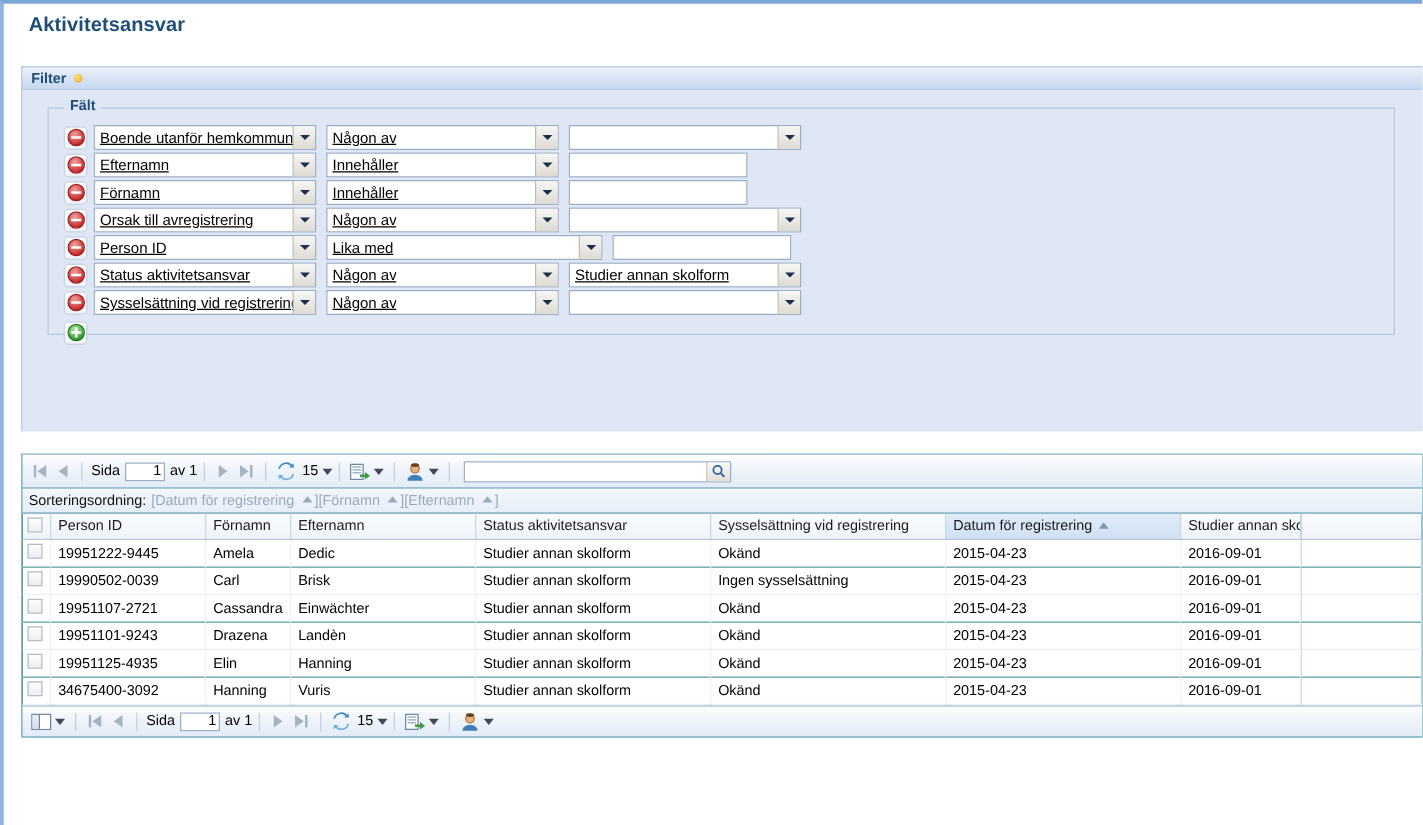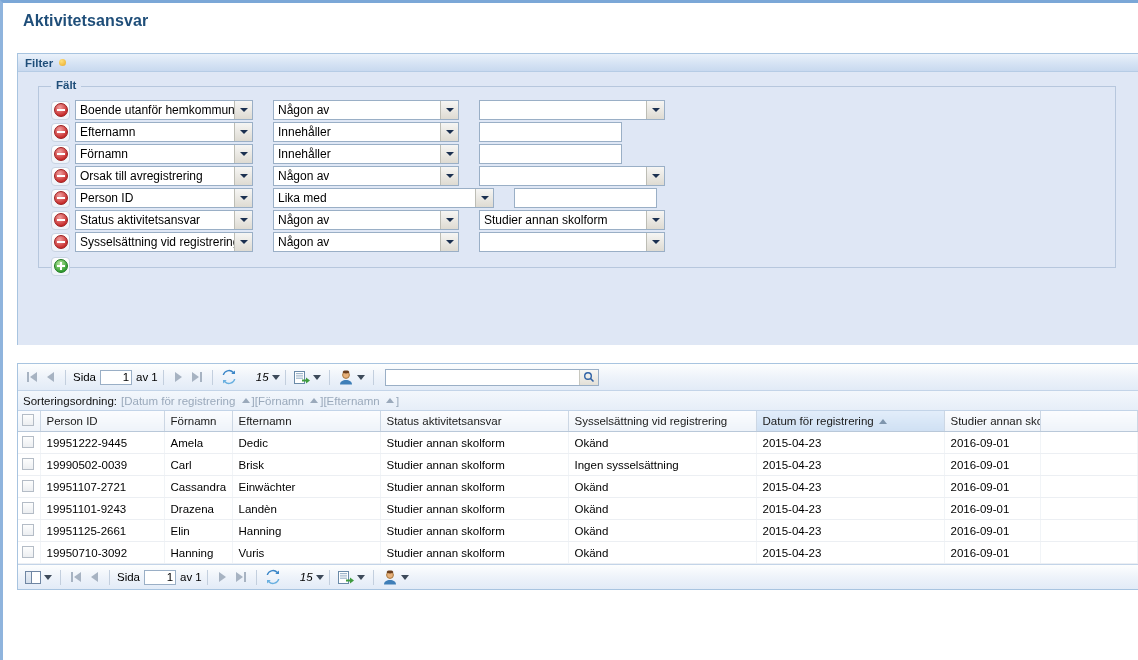--- a/index.html
+++ b/index.html
@@ -123,21 +123,22 @@
 
   .fld {
     position: relative;
     height: 20px;
     box-sizing: border-box;
     border: 1px solid #9aafc6;
     background: #fff;
     display: flex;
     align-items: flex-start;
     font-size: 12px;
-    margin-right: 20px;
+    margin-right: 8px;
+    text-decoration: underline;
   }
   .fld .txt {
     padding-left: 4px;
     white-space: nowrap;
     overflow: hidden;
     line-height: 18px;
   }
   .fld.sel .arrow {
     position: absolute;
     right: 0; top: 0;
@@ -202,21 +203,21 @@
   .ico-refresh {
     width: 16px; height: 16px; position: relative; margin: 0 3px;
   }
   .ico-refresh svg { display:block; }
   .dd-caret {
     width:0;height:0;
     border-left:4px solid transparent;border-right:4px solid transparent;
     border-top:5px solid #3d4a5a;
     margin-left: 3px;
   }
-  .tb-num { font-size: 11.5px; margin-left: 16px; font-style: italic; }
+  .tb-num { font-size: 11.5px; margin-left: 2px; }
   .tb-item { display:flex; align-items:center; margin: 0 3px; }
 
   .search-wrap {
     display: flex; align-items: center;
     height: 17px;
     border: 1px solid #9aafc6;
     background: #fff;
     width: 214px;
     margin-left: 6px;
     box-sizing: border-box;
@@ -634,32 +635,32 @@
             <td>Drazena</td>
             <td>Landèn</td>
             <td>Studier annan skolform</td>
             <td>Okänd</td>
             <td>2015-04-23</td>
             <td>2016-09-01</td>
             <td></td>
           </tr>
           <tr>
             <td class="cbcell"><span class="chk"></span></td>
-            <td>19951125-2661</td>
+            <td>19951125-4935</td>
             <td>Elin</td>
             <td>Hanning</td>
             <td>Studier annan skolform</td>
             <td>Okänd</td>
             <td>2015-04-23</td>
             <td>2016-09-01</td>
             <td></td>
           </tr>
           <tr>
             <td class="cbcell"><span class="chk"></span></td>
-            <td>19950710-3092</td>
+            <td>34675400-3092</td>
             <td>Hanning</td>
             <td>Vuris</td>
             <td>Studier annan skolform</td>
             <td>Okänd</td>
             <td>2015-04-23</td>
             <td>2016-09-01</td>
             <td></td>
           </tr>
         </tbody>
     </table>

